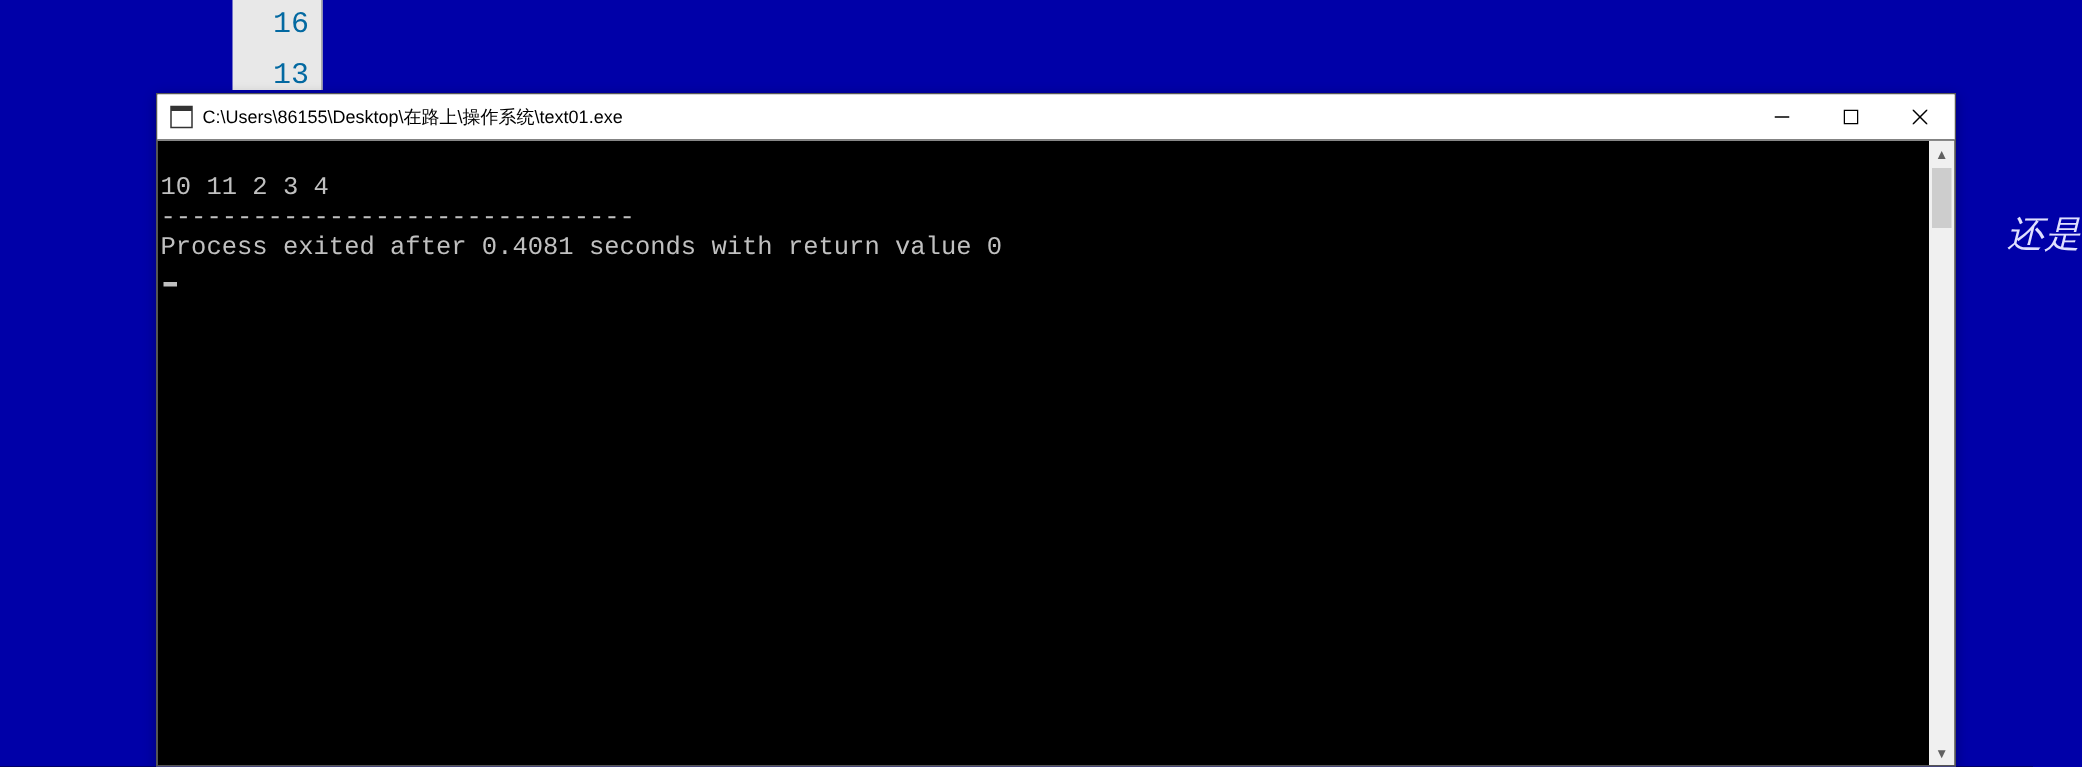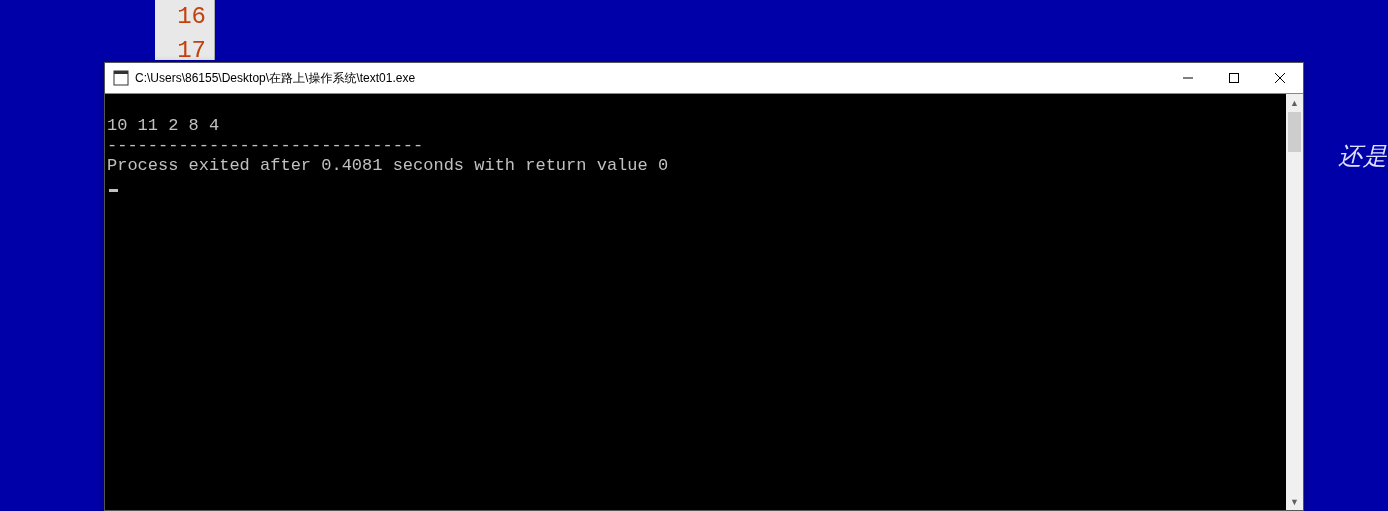--- a/index.html
+++ b/index.html
@@ -21,22 +21,22 @@
     border-right: 1px solid #aaa;
     display: flex;
     flex-direction: column;
   }
   .gutter-line {
     height: 34px;
     line-height: 34px;
     text-align: right;
     padding-right: 8px;
     font-family: "Courier New", monospace;
-    font-size: 24px;
-    color: #c2410c;
+    font-size: 20px;
+    color: #0369a1;
   }
   .code-area {
     position: absolute;
     left: 215px; top: 0;
     right: 0;
     height: 60px;
     font-family: "Courier New", Consolas, monospace;
     font-size: 28px;
     color: #fff;
     line-height: 34px;
@@ -159,21 +159,21 @@
   }
   .scrollbar .arrow.up { top:0; }
   .scrollbar .arrow.down { bottom:0; }
 </style>
 </head>
 <body>
 
 <div class="editor-bg">
   <div class="gutter">
     <div class="gutter-line">16</div>
-    <div class="gutter-line">17</div>
+    <div class="gutter-line">13</div>
   </div>
   <div class="code-area">
     <div class="code-line">
       <span class="code-text">    int j1= vecInt.capacity();</span>
       <span class="comment comment-col">//j=512</span>
     </div>
   </div>
   <div class="bg-annotation">还是</div>
 </div>
 
@@ -199,21 +199,21 @@
     </div>
     <div class="win-btn close" title="close">
       <svg viewBox="0 0 10 10">
           <line x1="0" y1="0" x2="10" y2="10"></line>
           <line x1="10" y1="0" x2="0" y2="10"></line>
         </svg>
     </div>
   </div>
   <div class="console-body">
     <div class="console-content">
-<span class="line">10 11 2 8 4</span><span class="line">-------------------------------</span><span class="line">Process exited after 0.4081 seconds with return value 0</span><span class="line"><span class="cursor"></span></span>
+<span class="line">10 11 2 3 4</span><span class="line">-------------------------------</span><span class="line">Process exited after 0.4081 seconds with return value 0</span><span class="line"><span class="cursor"></span></span>
     </div>
     <div class="scrollbar">
       <div class="arrow up">▲</div>
       <div class="thumb"></div>
       <div class="arrow down">▼</div>
     </div>
   </div>
 </div>
 
 </body></html>

